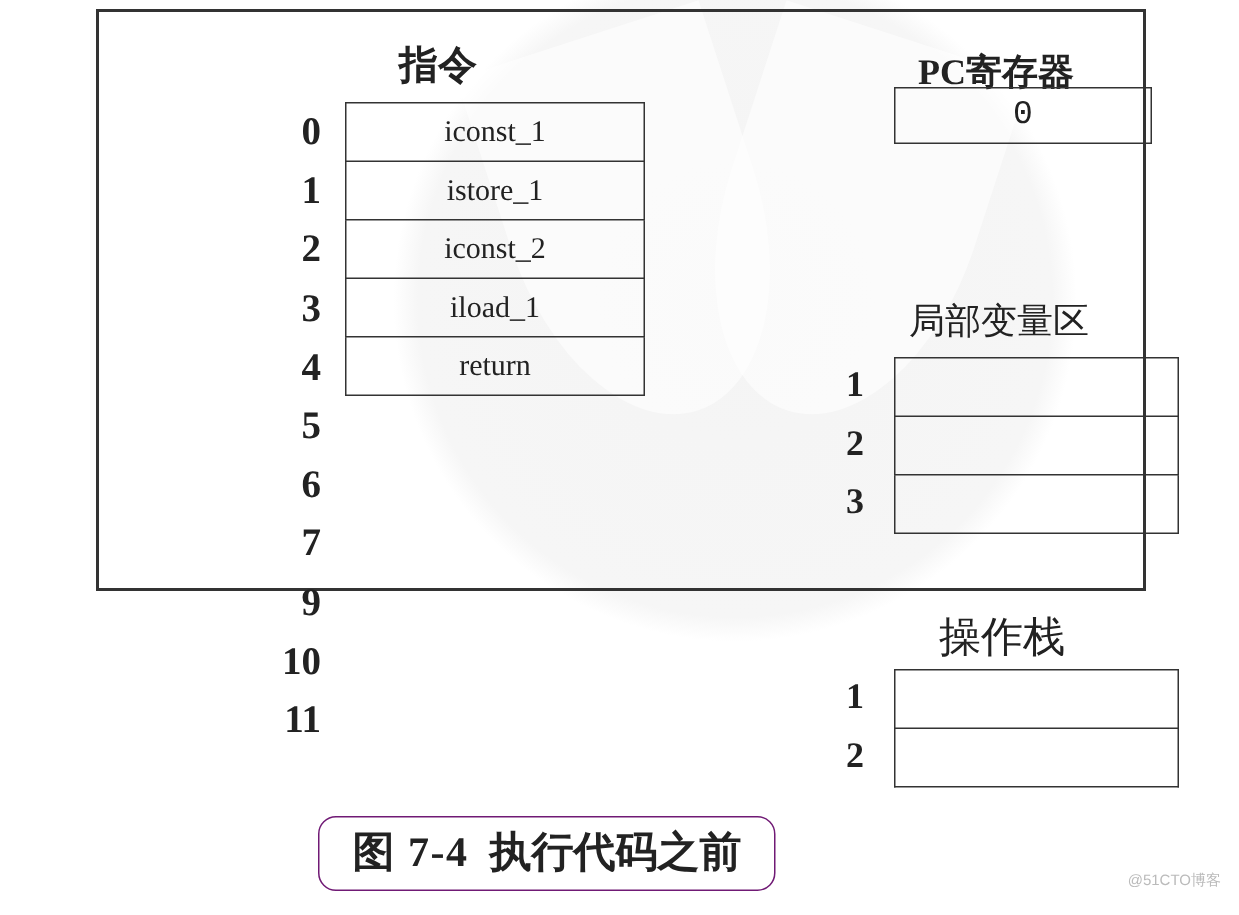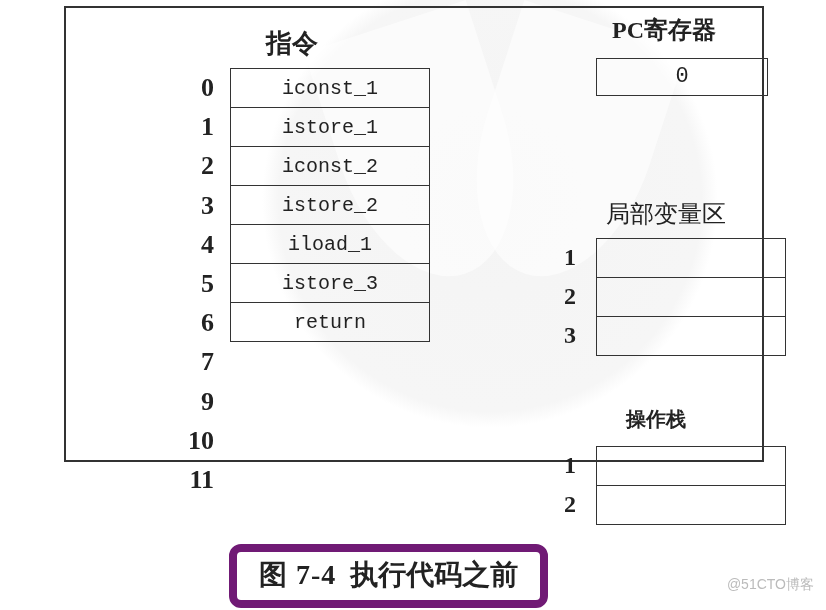--- a/index.html
+++ b/index.html
@@ -40,21 +40,21 @@
     pointer-events: none;
   }
   .wm-leaf.l { top: 20px; left: 340px; transform: rotate(-18deg); }
   .wm-leaf.r { top: 20px; left: 480px; transform: rotate(18deg) scaleX(-1); }
 
   .outer-box {
     position: absolute;
     left: 64px;
     top: 6px;
     width: 700px;
-    height: 456px;
+    height: 388px;
     border: 2px solid #333;
     box-sizing: border-box;
     background: transparent;
   }
 
   
   .instr-header {
     position: absolute;
     left: 200px;
     top: 18px;
@@ -66,42 +66,42 @@
     left: 164px;
     top: 60px;
     width: 200px;
     border: 1.5px solid #333;
     border-collapse: collapse;
   }
   .instr-table td {
     border: 1.5px solid #333;
     height: 36px;
     text-align: center;
-    font-family: Liberation Mono, monospace;
+    font-family: Liberation Serif, serif;
     font-size: 20px;
   }
   .instr-offsets {
     position: absolute;
     left: 108px;
     top: 60px;
     width: 40px;
   }
   .instr-offsets div {
     height: 39.2px;
     line-height: 39px;
     font-size: 26px;
     font-weight: bold;
     text-align: right;
   }
 
   
   .pc-header {
     position: absolute;
     left: 546px;
-    top: 6px;
+    top: 24px;
     font-size: 24px;
     font-weight: bold;
   }
   .pc-box {
     position: absolute;
     left: 530px;
     top: 50px;
     width: 170px;
     height: 36px;
     border: 1.5px solid #333;
@@ -143,22 +143,22 @@
     height: 39px;
     line-height: 39px;
     font-size: 24px;
     font-weight: bold;
   }
 
   .stack-header {
     position: absolute;
     left: 560px;
     top: 398px;
-    font-size: 20px;
-    font-weight: bold;
+    font-size: 28px;
+    font-weight: normal;
   }
   .stack-table {
     position: absolute;
     left: 530px;
     top: 438px;
     width: 190px;
     border-collapse: collapse;
   }
   .stack-table td {
     border: 1.5px solid #333;
@@ -172,39 +172,39 @@
   }
   .stack-idx div {
     height: 39px;
     line-height: 39px;
     font-size: 24px;
     font-weight: bold;
   }
 
   .caption-box {
     position: absolute;
-    left: 229px;
+    left: 212px;
     top: 544px;
     padding: 4px 22px 6px 22px;
-    border: 8px solid #701a75;
+    border: 1px solid #701a75;
     border-radius: 12px;
     font-size: 28px;
     font-weight: bold;
   }
   .caption-box .num {
     font-family: "Times New Roman", serif;
     letter-spacing: 1px;
   }
 
   .credit {
     position: absolute;
     right: 12px;
     bottom: 16px;
     color: #bbb;
-    font-size: 14px;
+    font-size: 10px;
     font-family: "Microsoft YaHei", sans-serif;
   }
 </style>
 </head>
 <body>
 
 <div class="watermark-circle"></div>
 <div class="wm-leaf l"></div>
 <div class="wm-leaf r"></div>
 
@@ -231,27 +231,21 @@
         <tr>
           <td>iconst_1</td>
         </tr>
     <tr>
           <td>istore_1</td>
         </tr>
     <tr>
           <td>iconst_2</td>
         </tr>
     <tr>
-          <td>istore_2</td>
-        </tr>
-    <tr>
           <td>iload_1</td>
-        </tr>
-    <tr>
-          <td>istore_3</td>
         </tr>
     <tr>
           <td>return</td>
         </tr>
   </tbody>
     </table>
 
   <div class="pc-header">PC寄存器</div>
   <div class="pc-box">0</div>
 

